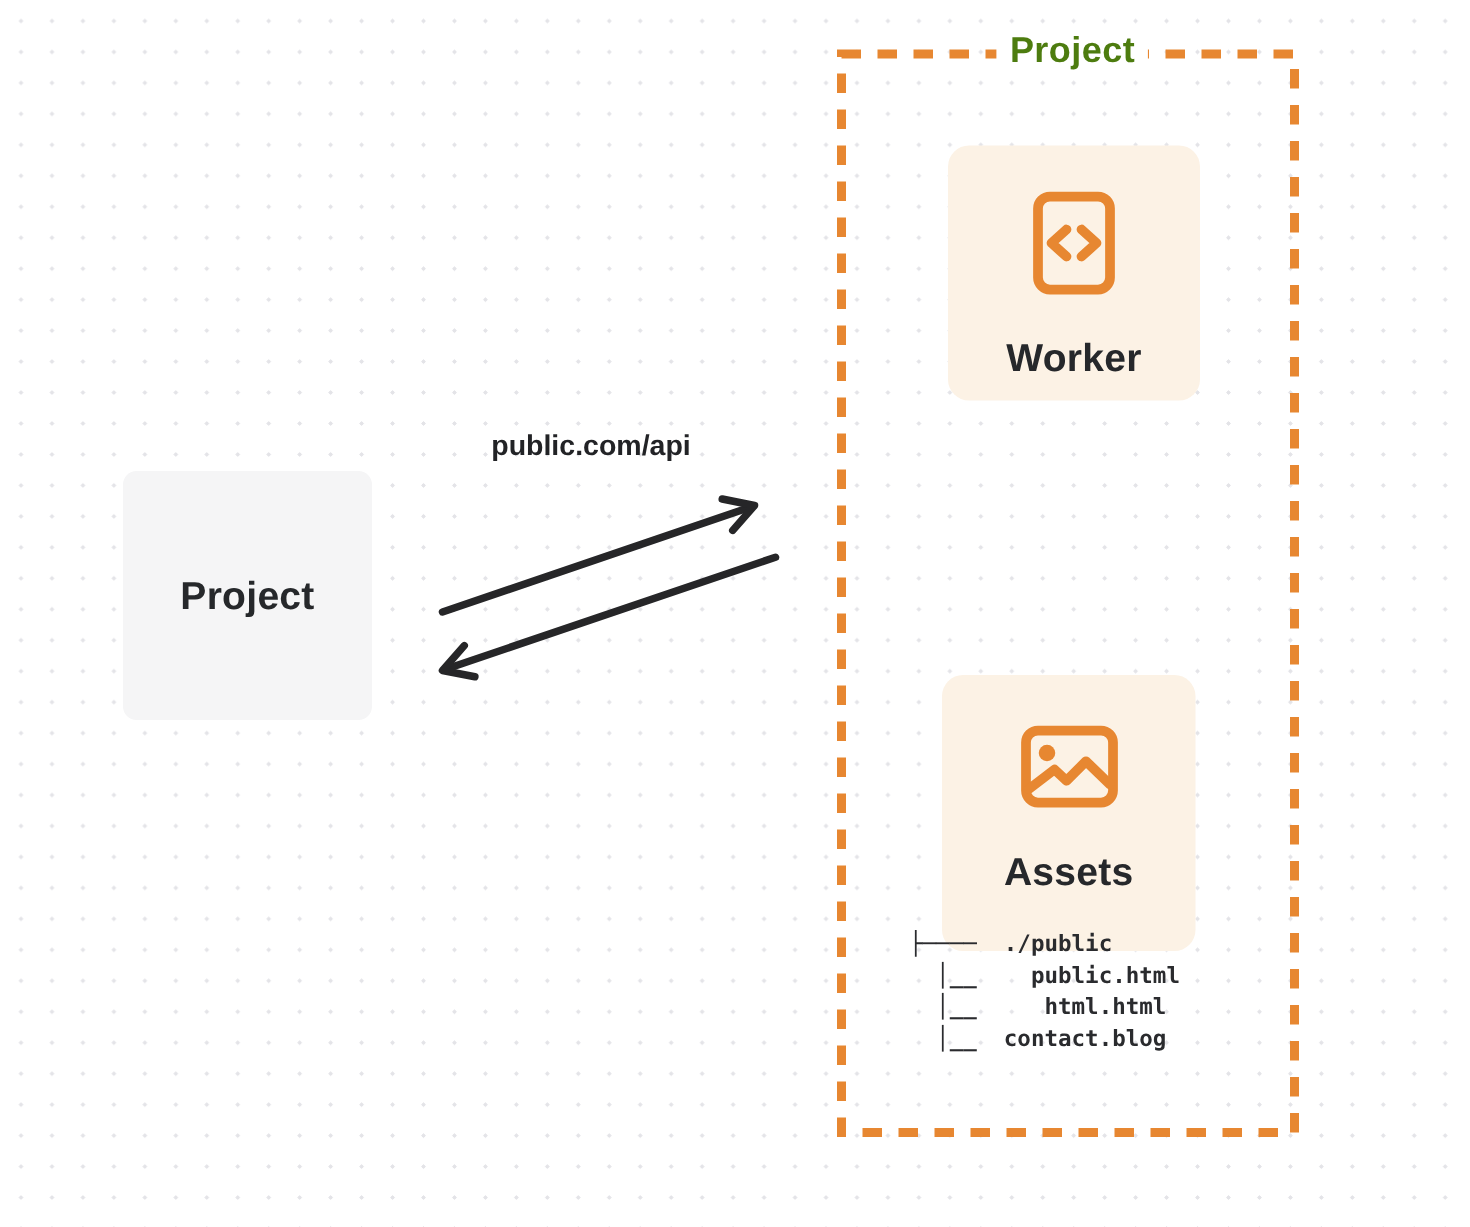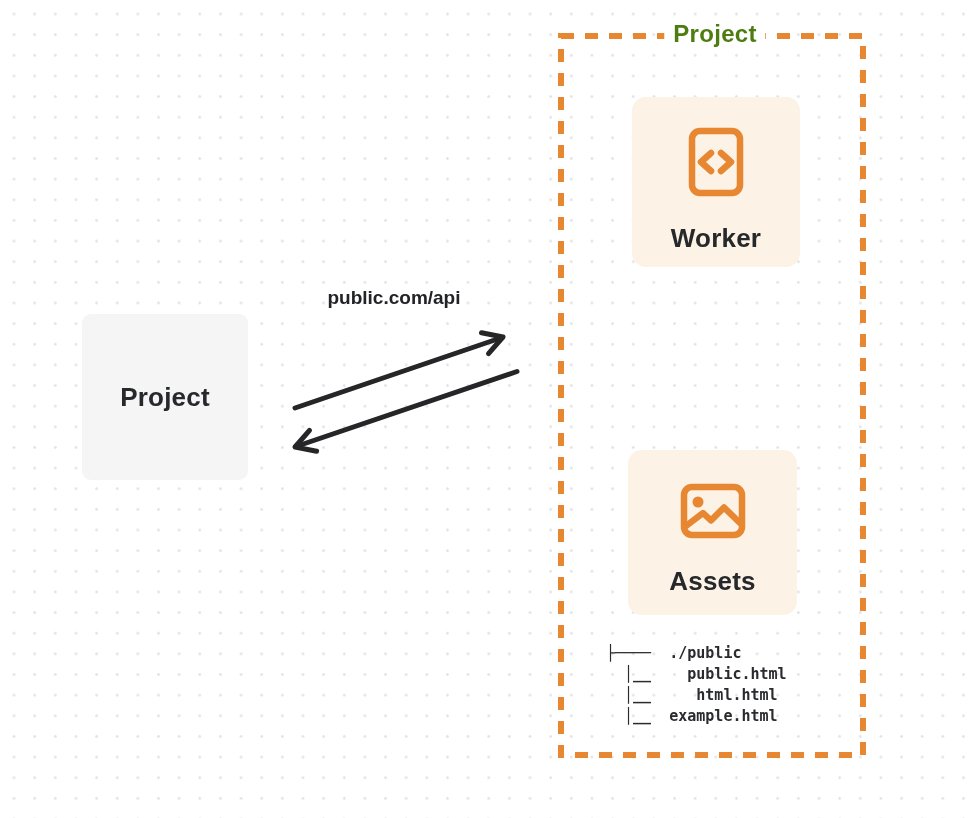--- a/index.html
+++ b/index.html
@@ -34,29 +34,29 @@
     background:#ffffff;padding:0 9px;
     font-weight:bold;font-size:24px;color:#4d7c0f;letter-spacing:0.3px;
     white-space:nowrap;
   }
   
   .feature-node{
     background:#fcf2e5;border-radius:14px;
     display:flex;flex-direction:column;align-items:center;
   }
   .worker-node{left:632px;top:97px;width:168px;height:170px;padding-top:30px;box-sizing:border-box;}
-  .assets-node{left:628px;top:450px;width:169px;height:165px;padding-top:33px;box-sizing:border-box;}
+  .assets-node{left:628px;top:450px;width:169px;height:184px;padding-top:33px;box-sizing:border-box;}
   .node-icon{display:block;line-height:0;}
   .worker-node .node-icon{margin-bottom:26px;}
   .assets-node .node-icon{margin-bottom:27px;}
   
   .file-tree{
     left:606px;top:619px;
     font-family:"DejaVu Sans Mono","Liberation Mono",monospace;
-    font-size:15px;line-height:21px;color:#2a2b2e;font-weight:bold;margin-top:24px;
+    font-size:15px;line-height:21px;color:#2a2b2e;font-weight:bold;
   }
   .tree-line{white-space:pre;}
 </style>
 </head>
 <body>
 
 <div class="canvas">
 
   <svg class="abs overlay" width="980" height="818" viewBox="0 0 980 818" aria-hidden="true">
     <rect x="561" y="36" width="302" height="719" fill="none" stroke="#e78731" stroke-width="6" stroke-dasharray="13 11"></rect>
@@ -102,16 +102,16 @@
         <path d="M6,43 L23,30 L31,37.5 L44,24.5 L60,40" fill="none" stroke="#e78731" stroke-width="6.5" stroke-linecap="round" stroke-linejoin="round"></path>
       </svg>
     </span>
     <span class="node-label">Assets</span>
   </div>
 
   <div class="abs file-tree">
     <div class="tree-line">├────  ./public</div>
     <div class="tree-line">  │__    public.html</div>
     <div class="tree-line">  │__     html.html</div>
-    <div class="tree-line">  │__  example.html</div>
+    <div class="tree-line">  │__  contact.blog</div>
   </div>
 
 </div>
 
 </body></html>

